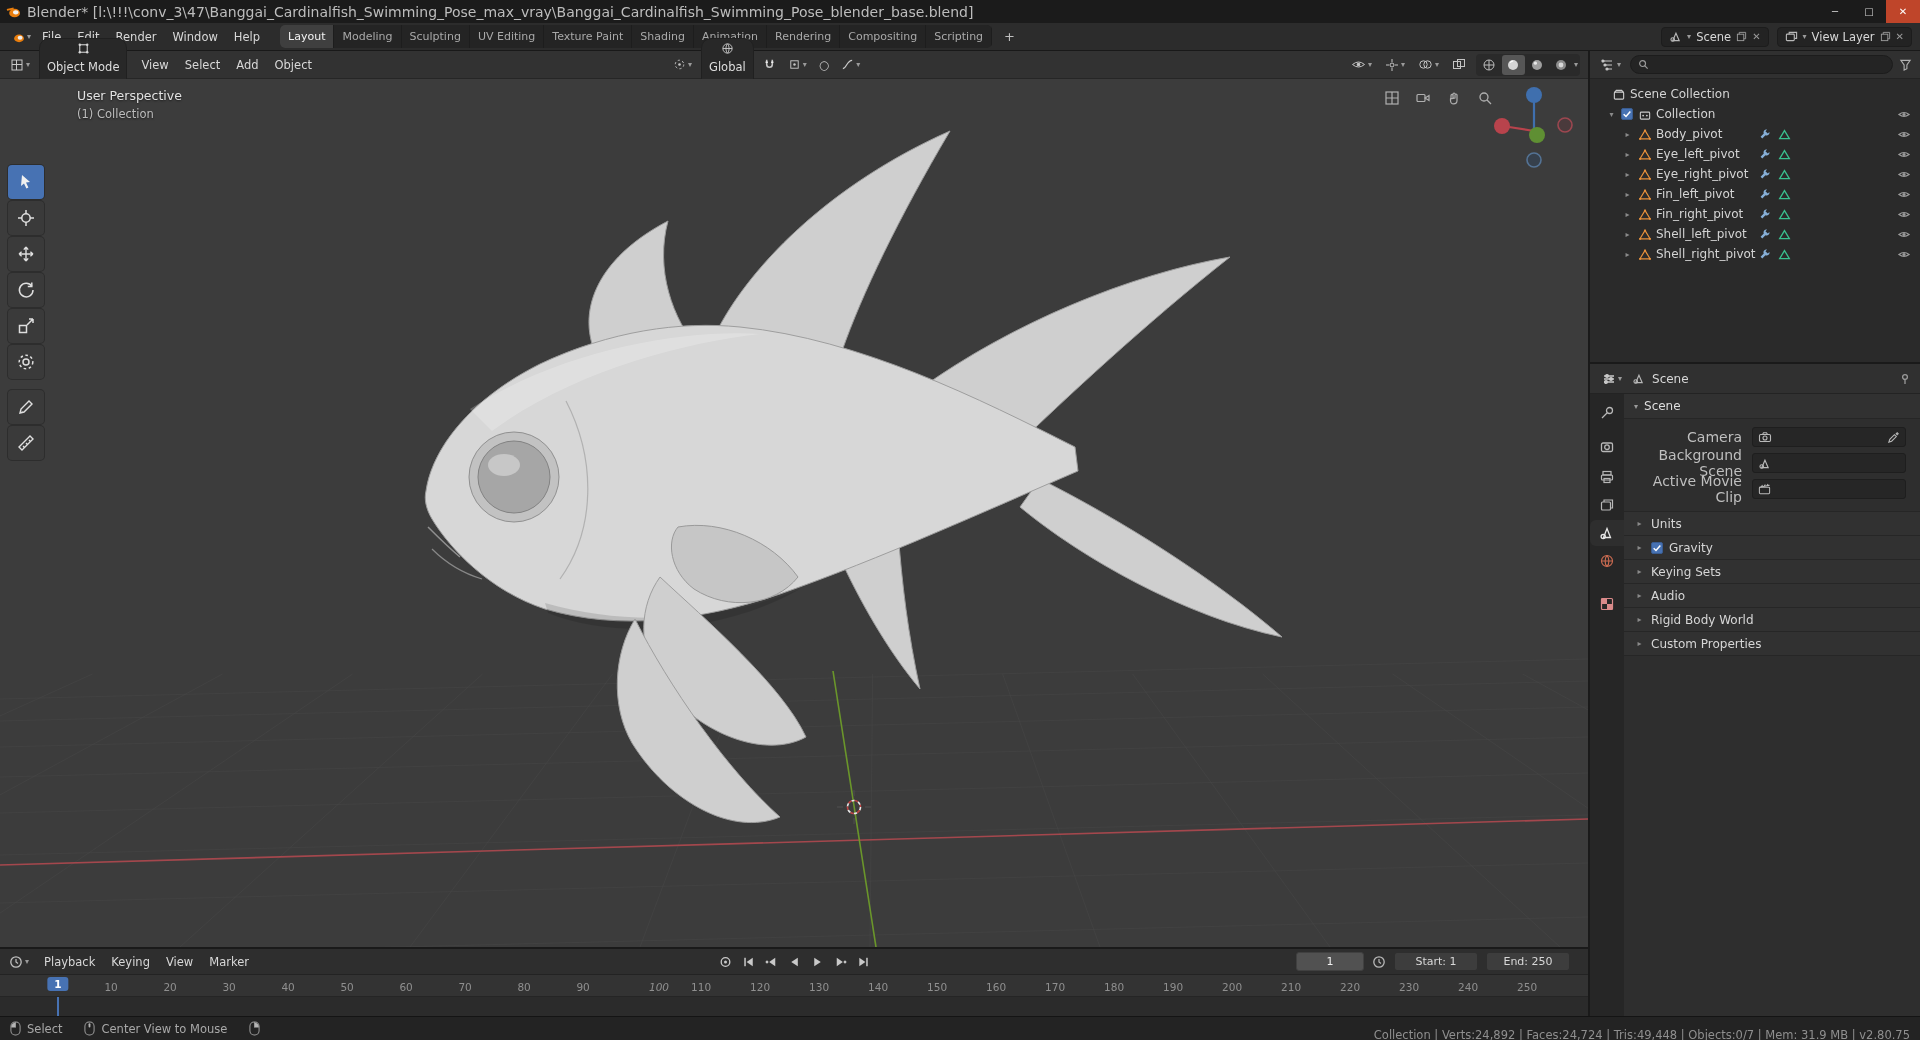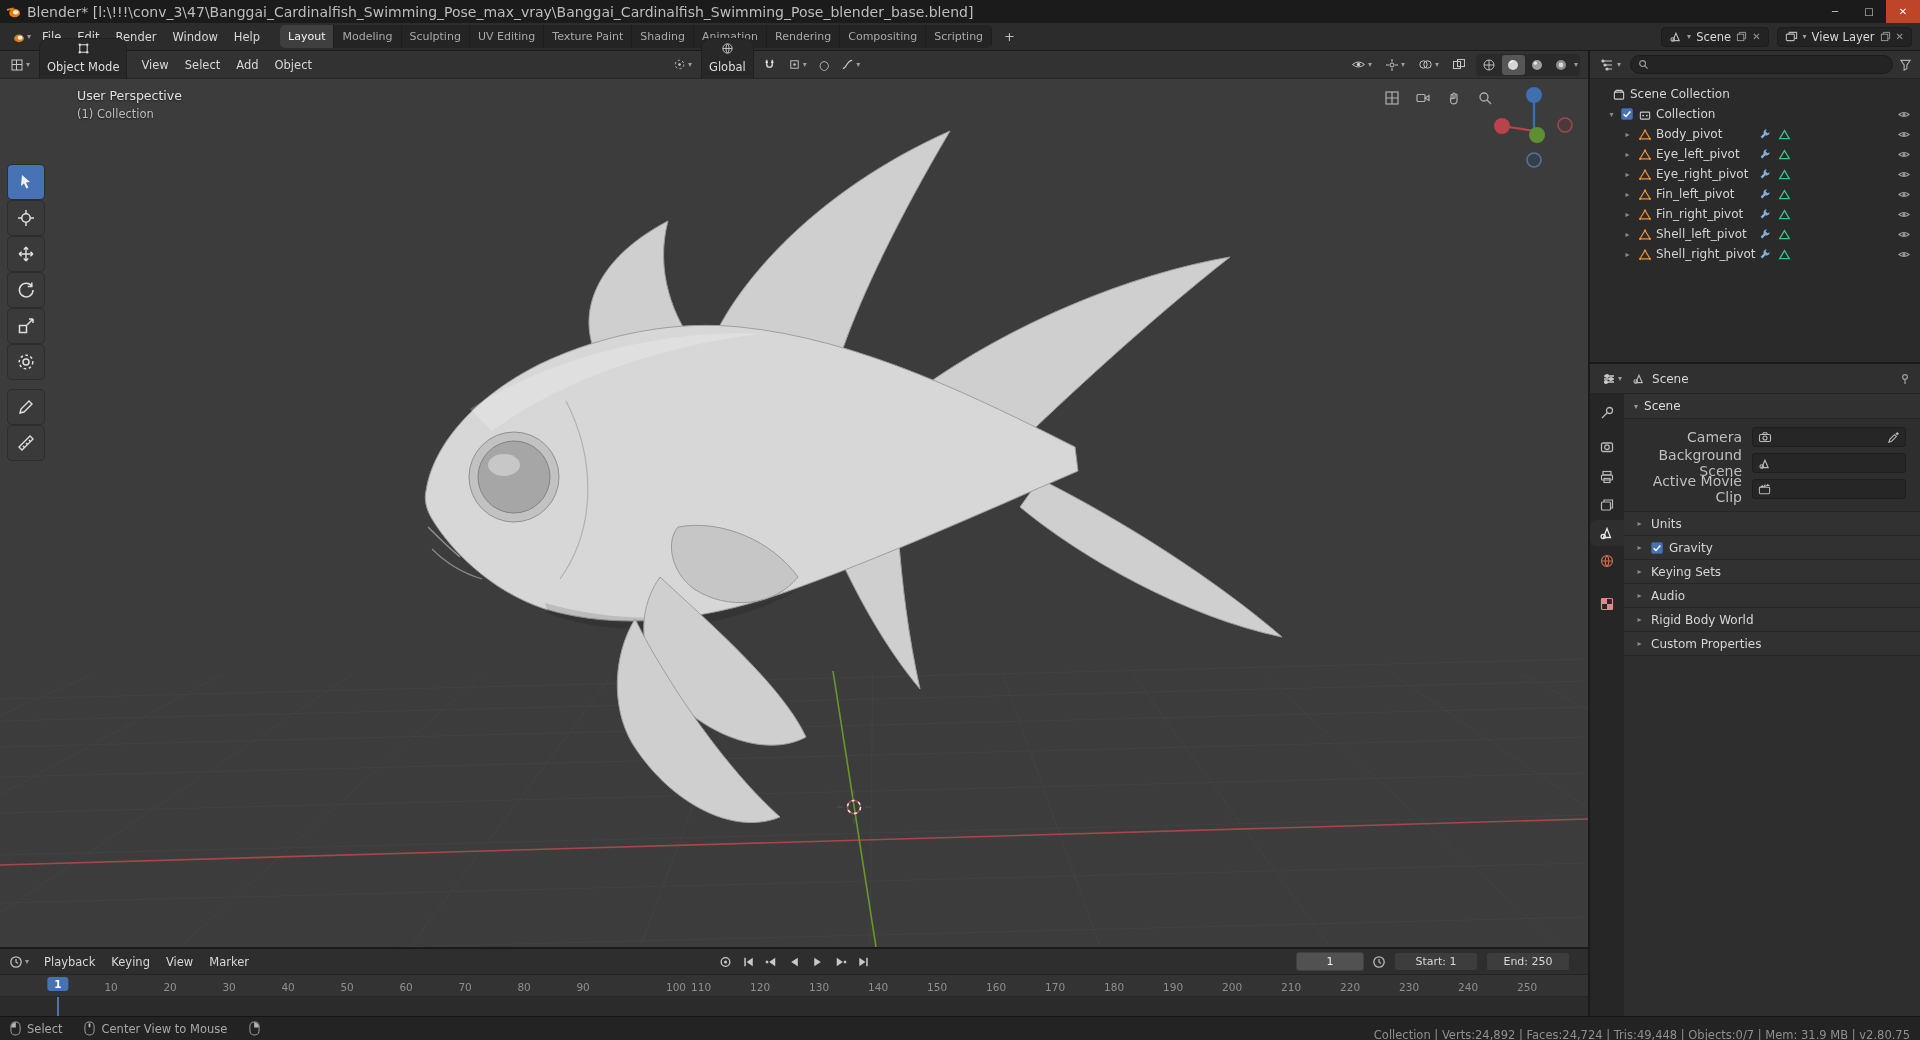--- a/index.html
+++ b/index.html
@@ -531,21 +531,21 @@
     <div id="ruler-ticks" style="position:absolute;inset:0;">
         <span class="rtick" style="left: 111.1px; margin-top: 44px;">10</span>
         <span class="rtick" style="left: 170.1px;">20</span>
         <span class="rtick" style="left: 229.1px;">30</span>
         <span class="rtick" style="left: 288.1px;">40</span>
         <span class="rtick" style="left: 347.1px;">50</span>
         <span class="rtick" style="left: 406.1px;">60</span>
         <span class="rtick" style="left: 465.1px;">70</span>
         <span class="rtick" style="left: 524.1px;">80</span>
         <span class="rtick" style="left: 583.1px;">90</span>
-        <span class="rtick" style="left: 676px;">100</span>
+        <span class="rtick" style="left: 659px; font-style: italic;">100</span>
         <span class="rtick" style="left: 701.1px;">110</span>
         <span class="rtick" style="left: 760.1px;">120</span>
         <span class="rtick" style="left: 819.1px;">130</span>
         <span class="rtick" style="left: 878.1px;">140</span>
         <span class="rtick" style="left: 937.1px;">150</span>
         <span class="rtick" style="left: 996.1px;">160</span>
         <span class="rtick" style="left: 1055.1px;">170</span>
         <span class="rtick" style="left: 1114.1px;">180</span>
         <span class="rtick" style="left: 1173.1px;">190</span>
         <span class="rtick" style="left: 1232.1px;">200</span>

